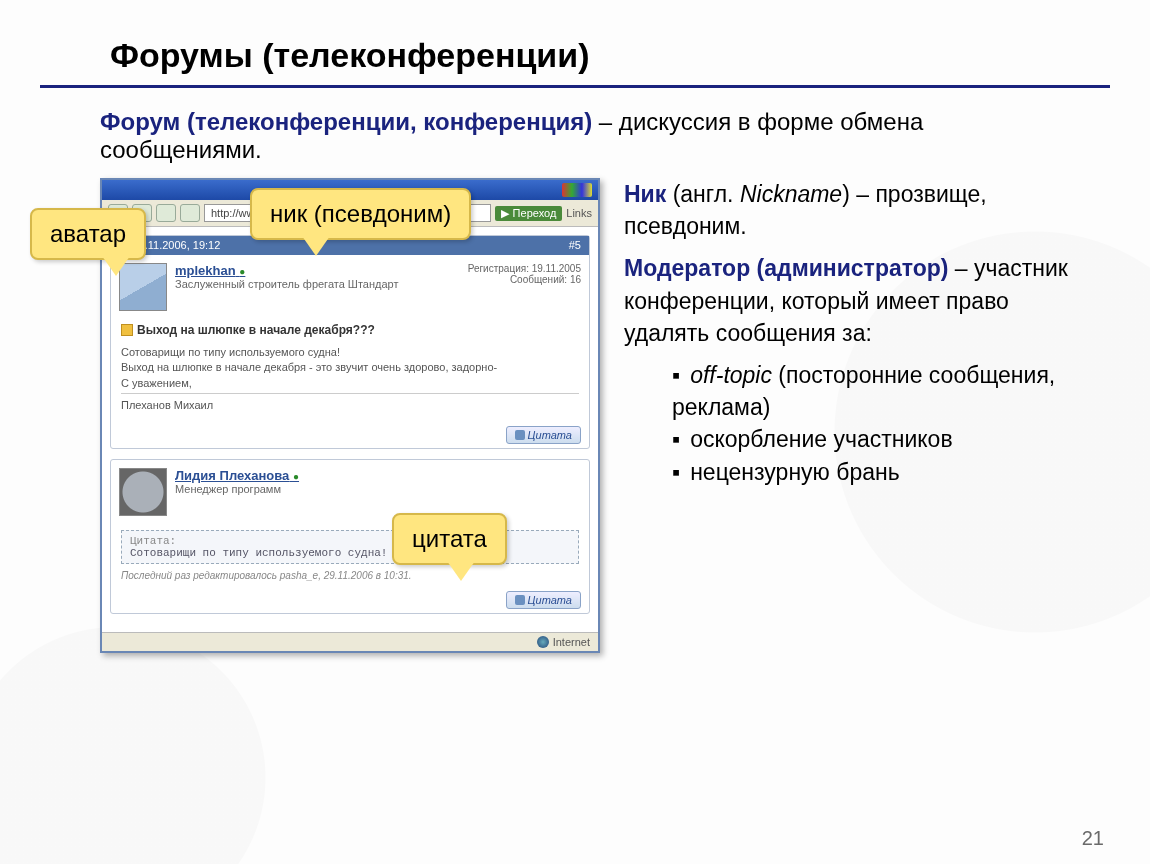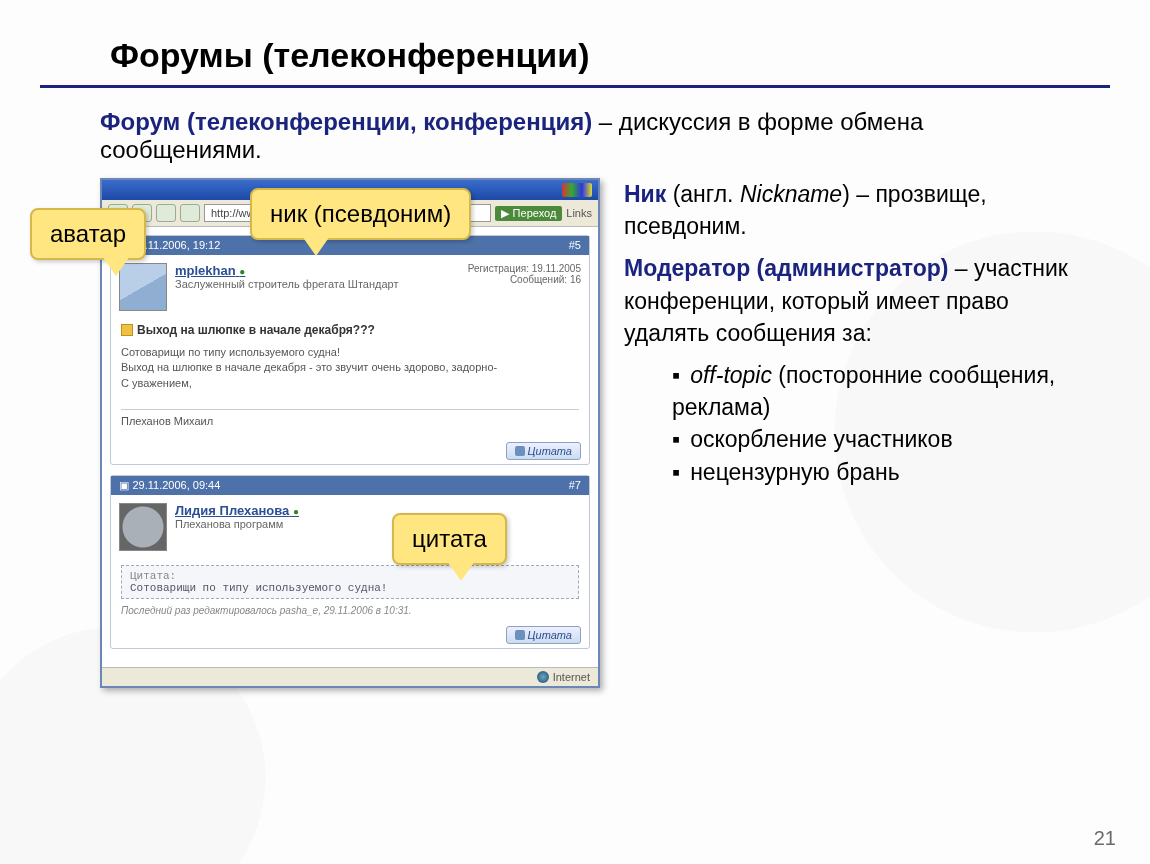--- a/index.html
+++ b/index.html
@@ -100,40 +100,40 @@
   }
   .avatar-img.a1 { background: linear-gradient(150deg,#b9cfe8 50%,#8faed1 50%); }
   .avatar-img.a2 { background: radial-gradient(circle at 50% 50%, #aab0b8 0 20px, #666 21px); }
   .user-meta .uname { color: #2b4f94; text-decoration: underline; font-weight: bold; font-size: 13px; }
   .user-meta .uname .online { color: #2a8a2a; font-size: 10px; text-decoration: none; }
   .user-meta .urank { font-size: 11px; color: #666; }
   .user-reg { margin-left: auto; font-size: 10px; color: #666; text-align: right; }
   .post-title { padding: 4px 10px; font-size: 12px; font-weight: bold; display: flex; align-items: center; gap: 4px; }
   .post-title .picon { width: 12px; height: 12px; background: #f0c040; border: 1px solid #c09020; }
   .post-text { padding: 4px 10px 8px 10px; font-size: 11px; color: #555; line-height: 1.4; }
-  .post-text .sig { border-top: 1px solid #ccc; margin-top: 18px; padding-top: 4px; }
+  .post-text .sig { border-top: 1px solid #ccc; margin-top: 2px; padding-top: 4px; }
   .quote-box {
     margin: 6px 10px; border: 1px dashed #9ab; background: #f4f6fa;
     padding: 4px 8px; font-size: 11px; color: #556; font-family: Liberation Mono, monospace;
   }
   .quote-box .qlabel { color: #888; }
   .quote-box .qfrom { font-size: 11px; }
   .quote-box .qfrom b { color: #333; }
   .quote-box .qicon { display: inline-block; width: 10px; height: 10px; background: #8ab; vertical-align: middle; }
   .post-foot { text-align: right; padding: 4px 8px; }
   .qbtn {
     display: inline-flex; align-items: center; gap: 3px;
     background: linear-gradient(#eef,#cde); border: 1px solid #8aa3c8; border-radius: 3px;
     color: #2b4f94; padding: 2px 8px; font-size: 11px; font-style: italic;
   }
   .qbtn .qi { width: 10px; height: 10px; background: #6a90c0; border-radius: 2px; }
   .post-edit { font-size: 10px; font-style: italic; color: #888; padding: 0 10px 6px 10px; }
   .statusbar { background: #ece9d8; border-top: 1px solid #bbb; padding: 3px 8px; display: flex; justify-content: flex-end; align-items: center; gap: 4px; color: #555; }
   .statusbar .globe { width: 12px; height: 12px; background: radial-gradient(circle,#6ab,#247); border-radius: 50%; }
-  .pagenum { position: absolute; bottom: 14px; right: 34px; color: #6a6a6a; font-size: 20px; }
+  .pagenum { position: absolute; bottom: 14px; right: 46px; color: #6a6a6a; font-size: 20px; }
 </style>
 </head>
 <body>
 <div class="puzzle-bg"></div>
 
 <h1 class="slide-title">Форумы (телеконференции)</h1>
 
 <p class="intro">
   <b>Форум (телеконференции, конференция)</b><span> – дискуссия в форме обмена сообщениями.</span>
 </p>
@@ -192,31 +192,27 @@
           </div>
           <div class="post-foot">
             <span class="qbtn">
                 <span class="qi"></span>
                 <span>Цитата</span>
               </span>
           </div>
         </div>
 
         <div class="post">
-          <div class="post-head">
-            <span>▣ <span>29.11.2006, 09:44</span></span>
-            <span>#7</span>
-          </div>
           <div class="post-user">
             <div class="avatar-img a2"></div>
             <div class="user-meta">
               <div class="uname">
                 <span>Лидия Плеханова</span> <span class="online">●</span>
               </div>
-              <div class="urank">Плеханова программ</div>
+              <div class="urank">Менеджер программ</div>
             </div>
           </div>
           <div class="quote-box">
             <div class="qlabel">Цитата:</div>
             <div>Сотоварищи по типу используемого судна!</div>
           </div>
           <div class="post-edit">Последний раз редактировалось pasha_e, 29.11.2006 в 10:31.</div>
           <div class="post-foot">
             <span class="qbtn">
                 <span class="qi"></span>

